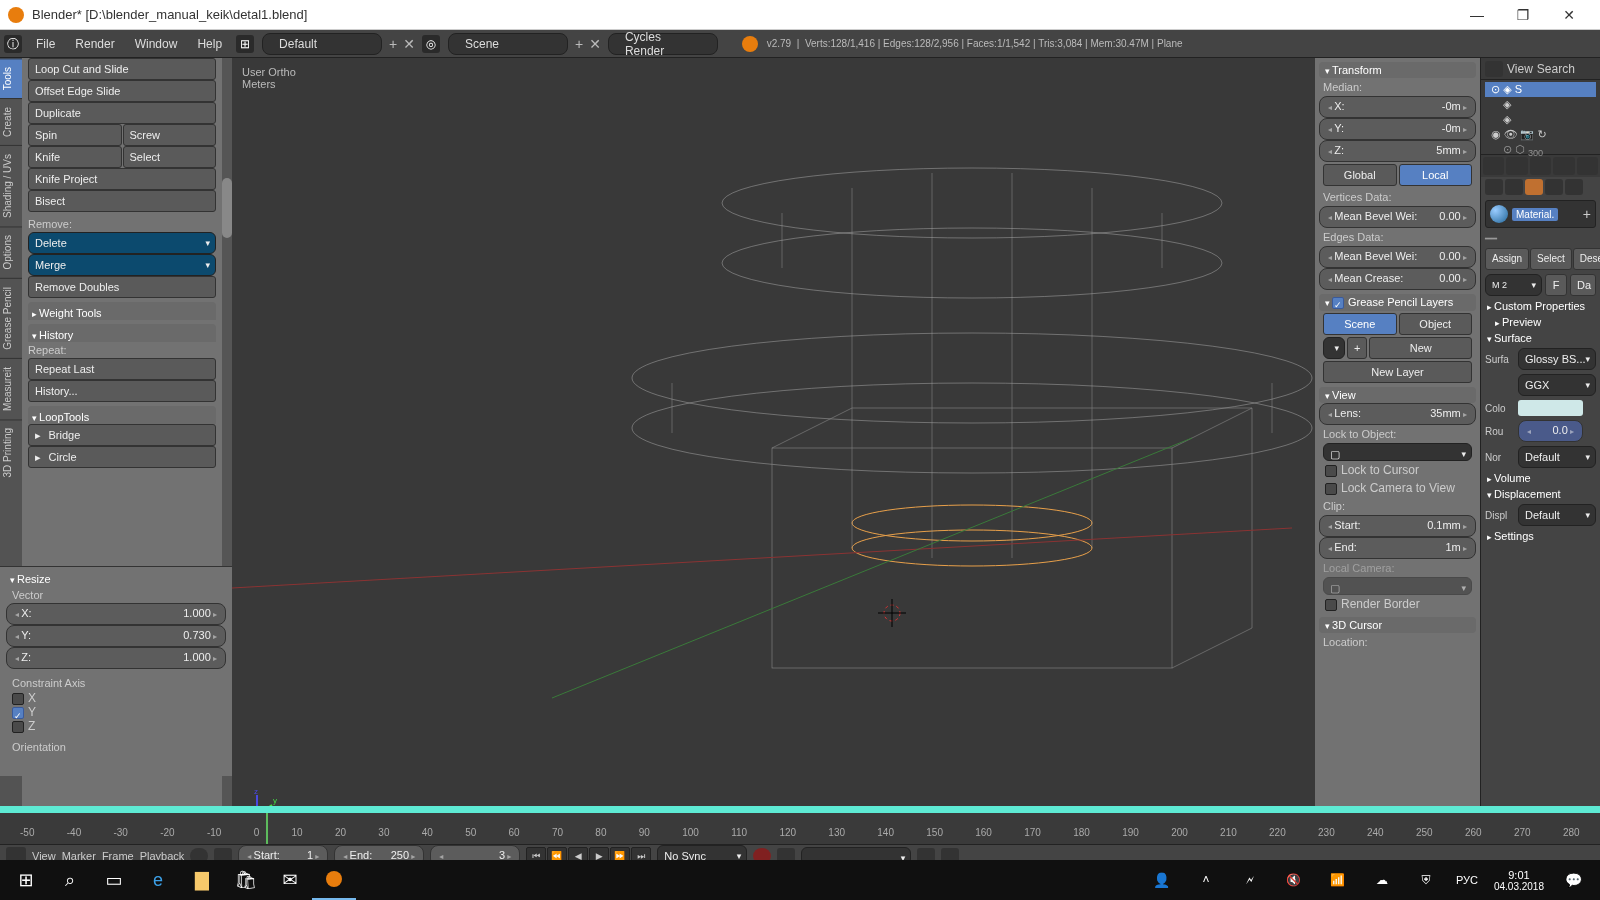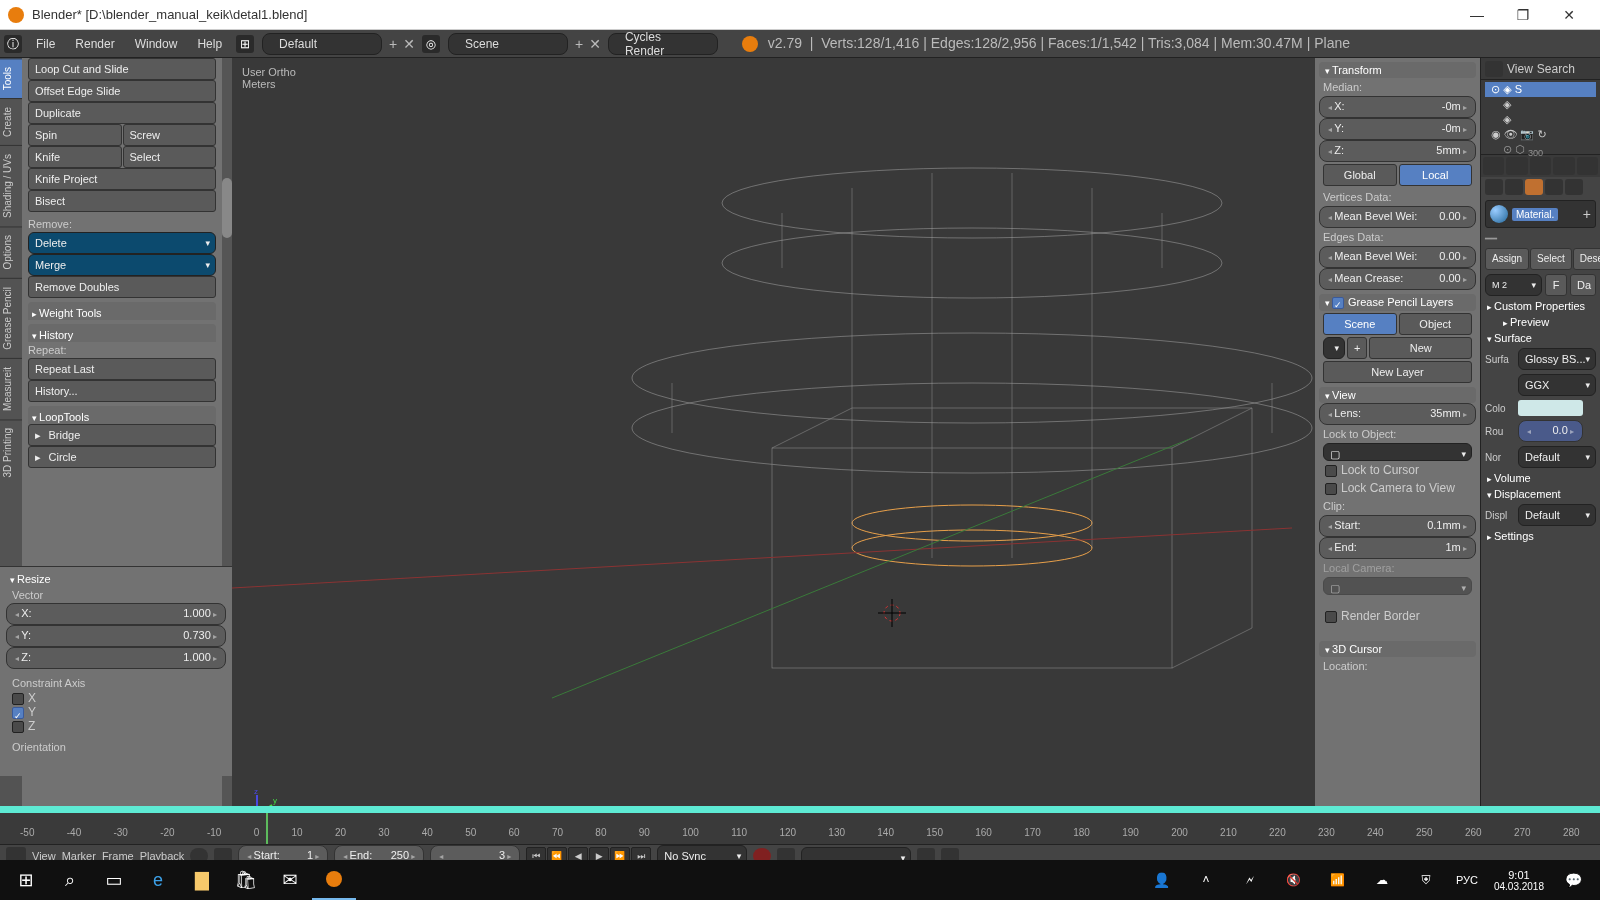--- a/index.html
+++ b/index.html
@@ -11,21 +11,21 @@
 .titlebar .title { flex:1; font-size:13px; }
 .titlebar .winbtn { width:46px; height:30px; text-align:center; line-height:30px; font-size:14px; cursor:default; }
 
 
 .infohdr { background:#444; height:28px; display:flex; align-items:center; border-bottom:1px solid #222; }
 .infohdr .hbtn { color:#ddd; padding:0 10px; line-height:28px; font-size:12px; }
 .infohdr .field { background:#333; border:1px solid #222; border-radius:8px; padding:2px 16px; color:#ddd; margin:0 4px; position:relative; height:22px; display:flex; align-items:center;}
 .infohdr .plus { color:#bbb; padding:0 3px; font-size:14px; }
 .infohdr .grp { display:flex; align-items:center; }
 .infohdr .globeicon { width:18px;height:18px;background:#2a2a2a;border-radius:3px;margin:0 4px;color:#fff;text-align:center;line-height:18px;font-size:12px;}
-.infohdr .stats { margin-left:20px; font-size:14px; color:#bbb; flex:1; }
+.infohdr .stats { margin-left:20px; font-size:10px; color:#bbb; flex:1; }
 .infohdr .vlogo { width:16px;height:16px;background:#e87d0d;border-radius:50%;display:inline-block;margin-right:6px;vertical-align:middle;}
 
 
 .panelhead { background:#6a6a6a; color:#fff; font-size:11px; height:18px; line-height:18px; padding:0 6px; border-radius:4px 4px 0 0;}
 .btn { background:#5a5a5a; border:1px solid #333; border-radius:3px; color:#eee; font-size:11px; text-align:left; padding:2px 6px; line-height:16px; }
 .btn.center { text-align:center;}
 .btn.blue { background:#5680C2; color:#fff; }
 .drop { position:relative; background:#333; border:1px solid #222; border-radius:6px; color:#eee; font-size:11px; padding:2px 6px; line-height:16px; }
 .drop::after { content:"▾"; position:absolute; right:5px; top:2px; font-size:9px; }
 .numfield { background:#5c5c5c; border:1px solid #333; border-radius:8px; color:#eee; font-size:11px; display:flex; justify-content:space-between; padding:1px 8px; line-height:17px;}
@@ -369,21 +369,21 @@
       <div class="numfield">
           <span>Start:</span>
           <span>0.1mm</span>
         </div>
       <div class="numfield">
           <span>End:</span>
           <span>1m</span>
         </div>
       <div class="label" style="opacity:.5">Local Camera:</div>
       <div class="drop" style="margin:0 4px;height:18px;opacity:.5">▢</div>
-      <div style="padding:14px 6px"><span class="chk"></span><span>Render Border</span></div>
+      <div style="padding:2px 6px"><span class="chk"></span><span>Render Border</span></div>
 
       <div class="nphead">3D Cursor</div>
       <div class="label">Location:</div>
     </div>
   </div>
 
   <div class="propcol">
     <div class="topbar">
       <div class="ic" style="width:18px;height:16px;background:#333;border-radius:3px"></div>
       <span class="hbtn">View</span>
@@ -420,21 +420,21 @@
       <div class="btn center">Assign</div>
       <div class="btn center">Select</div>
       <div class="btn center">Desele</div>
     </div>
     <div class="prow">
       <div class="drop pval" style="font-size:9px"><span>M 2</span></div>
       <div class="btn" style="width:22px;text-align:center">F</div>
       <div class="btn" style="width:26px;text-align:center">Da</div>
     </div>
     <div class="collapse closed" style="padding-left:6px">Custom Properties</div>
-    <div class="collapse closed" style="padding-left:22px">Preview</div>
+    <div class="collapse closed" style="padding-left:14px">Preview</div>
     <div class="collapse" style="padding-left:6px">Surface</div>
     <div class="prow">
         <div class="plab">Surfa</div>
         <div class="drop pval">Glossy BS...</div>
       </div>
     <div class="prow">
         <div class="plab"></div>
         <div class="drop pval">GGX</div>
       </div>
     <div class="prow">

